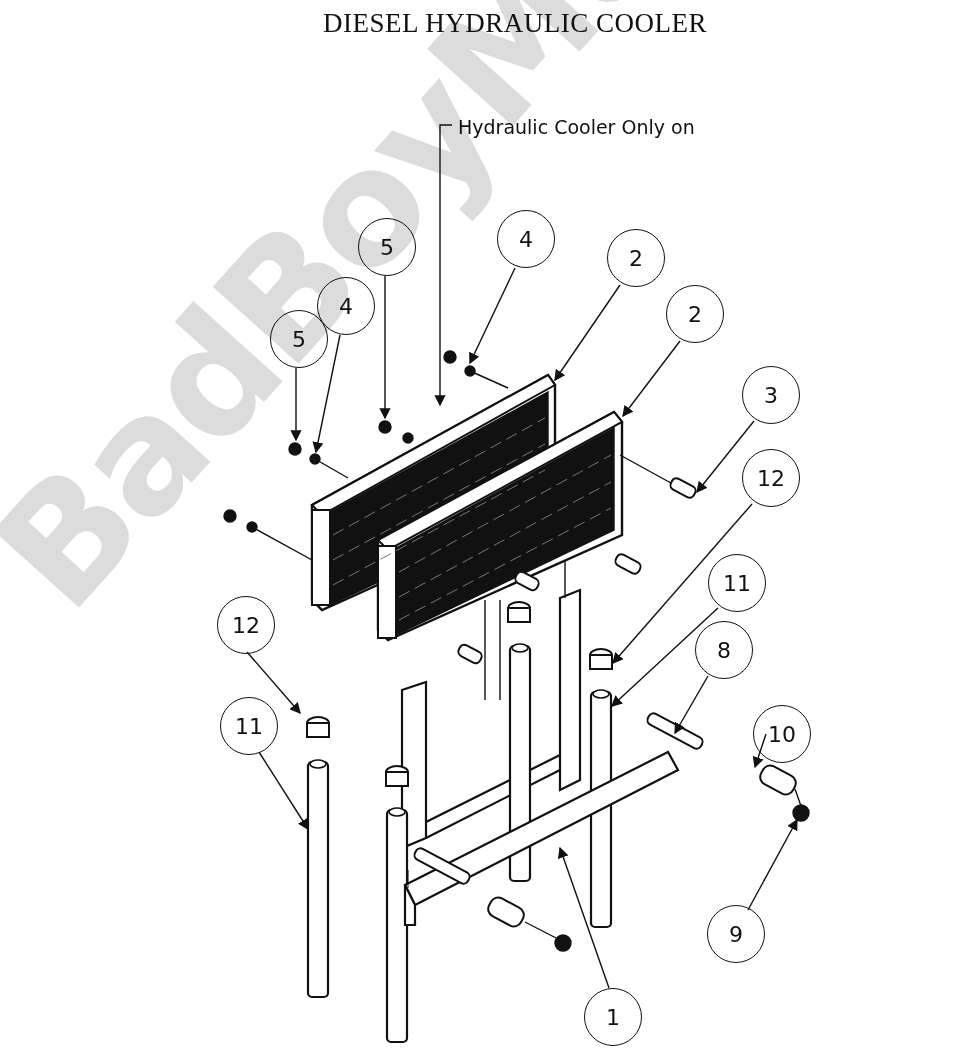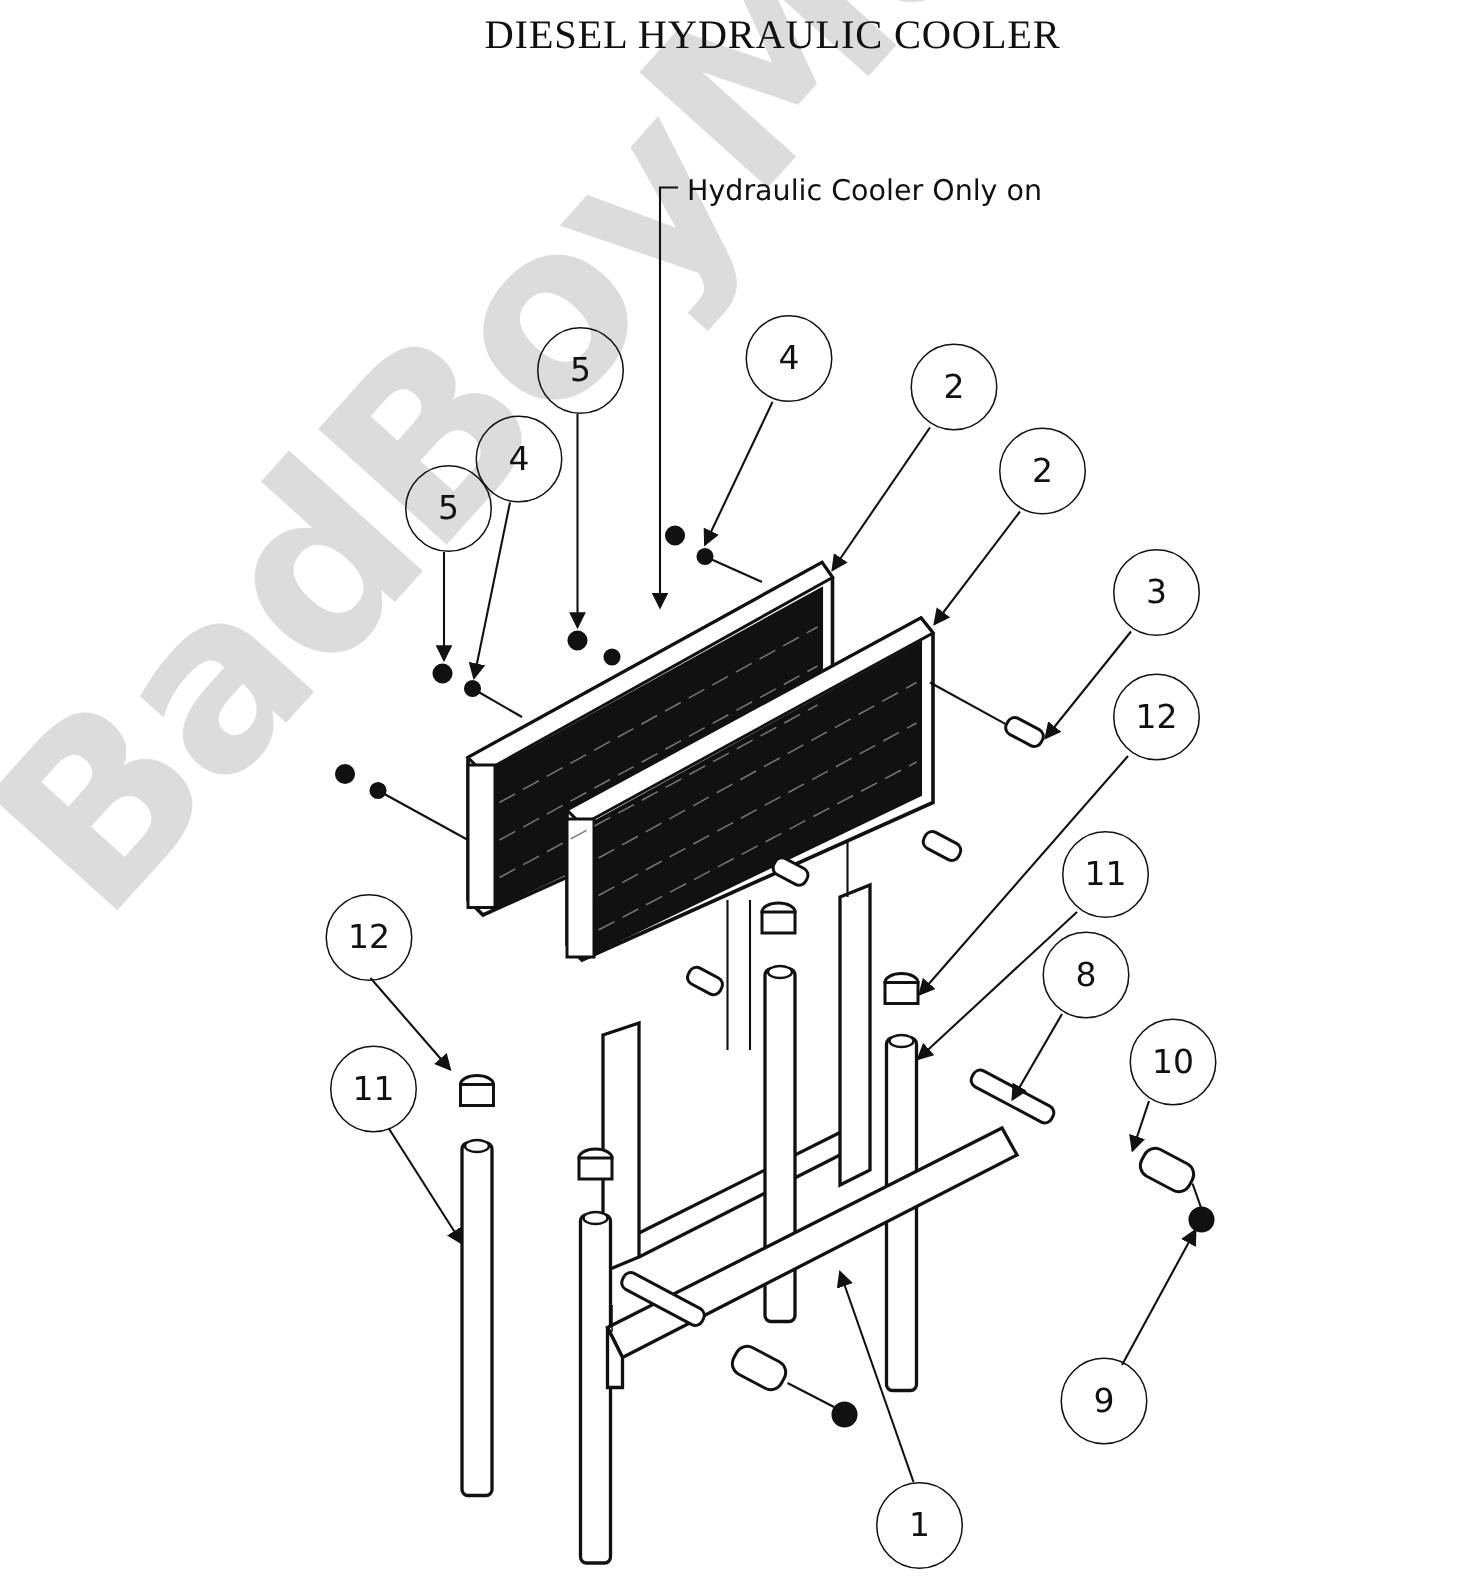--- a/index.html
+++ b/index.html
@@ -148,17 +148,17 @@
 <div class="callout" style="left:270px;top:310px">5</div>
 <div class="callout" style="left:317px;top:277px">4</div>
 <div class="callout" style="left:358px;top:218px">5</div>
 <div class="callout" style="left:497px;top:210px">4</div>
 <div class="callout" style="left:607px;top:229px">2</div>
 <div class="callout" style="left:666px;top:285px">2</div>
 <div class="callout" style="left:742px;top:366px">3</div>
 <div class="callout" style="left:742px;top:449px">12</div>
 <div class="callout" style="left:708px;top:554px">11</div>
 <div class="callout" style="left:695px;top:621px">8</div>
-<div class="callout" style="left:753px;top:679px">10</div>
+<div class="callout" style="left:753px;top:705px">10</div>
 <div class="callout" style="left:217px;top:596px">12</div>
 <div class="callout" style="left:220px;top:697px">11</div>
 <div class="callout" style="left:707px;top:905px">9</div>
 <div class="callout" style="left:584px;top:988px">1</div>
 
 </body></html>

